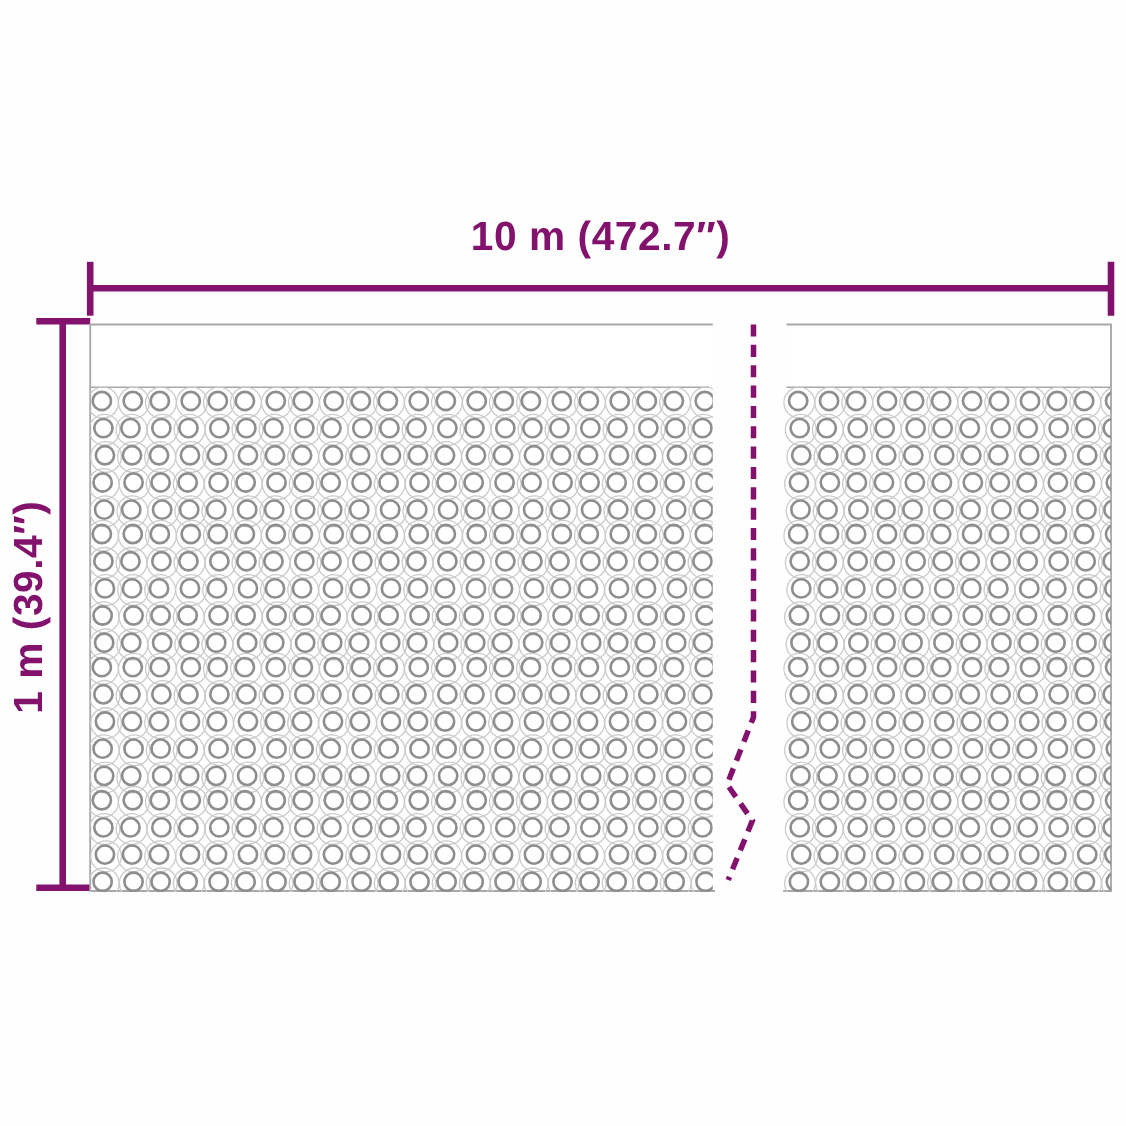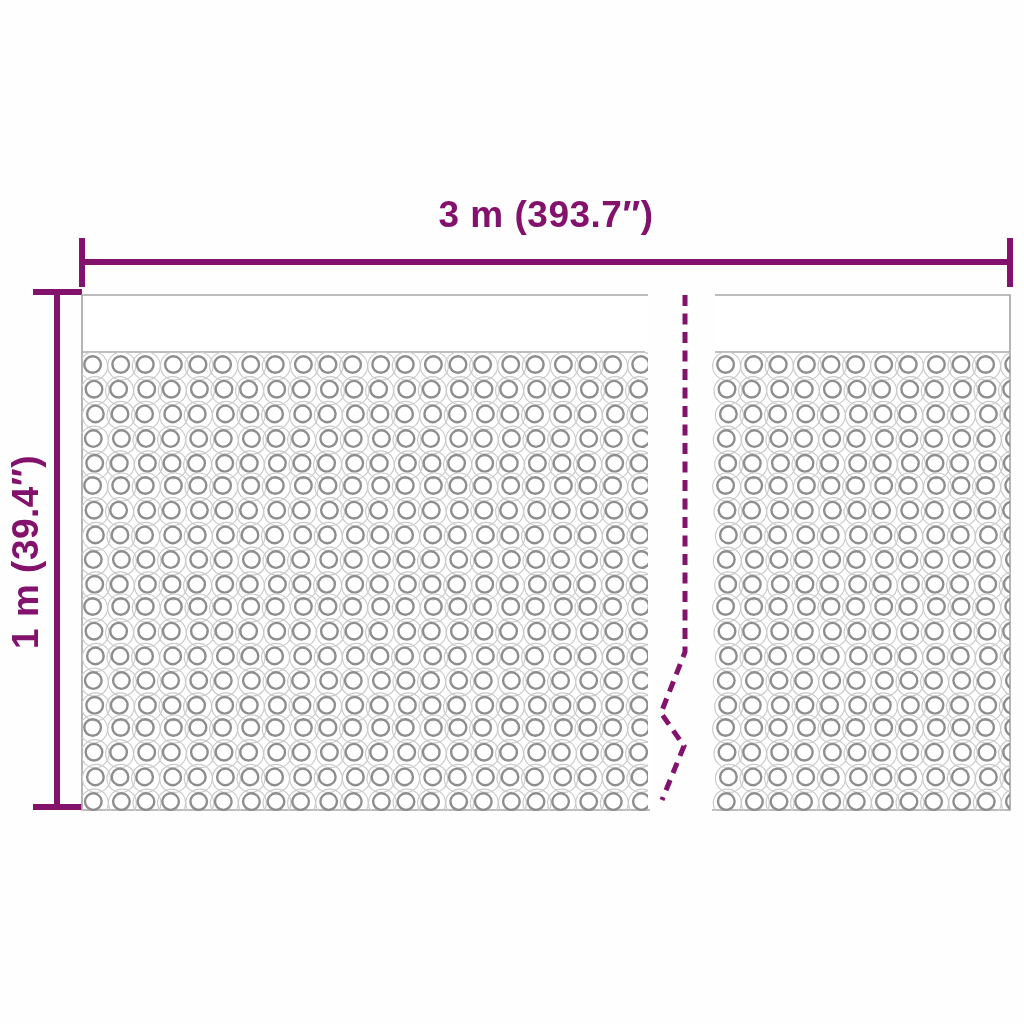--- a/index.html
+++ b/index.html
@@ -36,21 +36,21 @@
   .edge  { stroke: var(--outline, #a8a8a8); stroke-width: 1.7; fill: #ffffff; }
   .edge-light { stroke: var(--outline, #a8a8a8); stroke-width: 1.4; }
   .bubble-outer { fill: none; stroke: var(--bubble-outer, #cbcbcb); stroke-width: 1.2; }
   .bubble-inner { fill: none; stroke: var(--bubble-inner, #8e8e8e); stroke-width: 2.4; }
 </style>
 </head>
 <body>
 
 <div class="stage">
 
-  <div class="label label-width">3 m (393.7″)</div>
+  <div class="label label-width">10 m (472.7″)</div>
 
   <div class="label label-height">1 m (39.4″)</div>
 
   <svg class="diagram" width="1024" height="1024" viewBox="0 0 1024 1024">
 
     <defs>
       <clipPath id="clipL">
           <rect x="82" y="352" width="566" height="459"></rect>
         </clipPath>
       <clipPath id="clipR">

